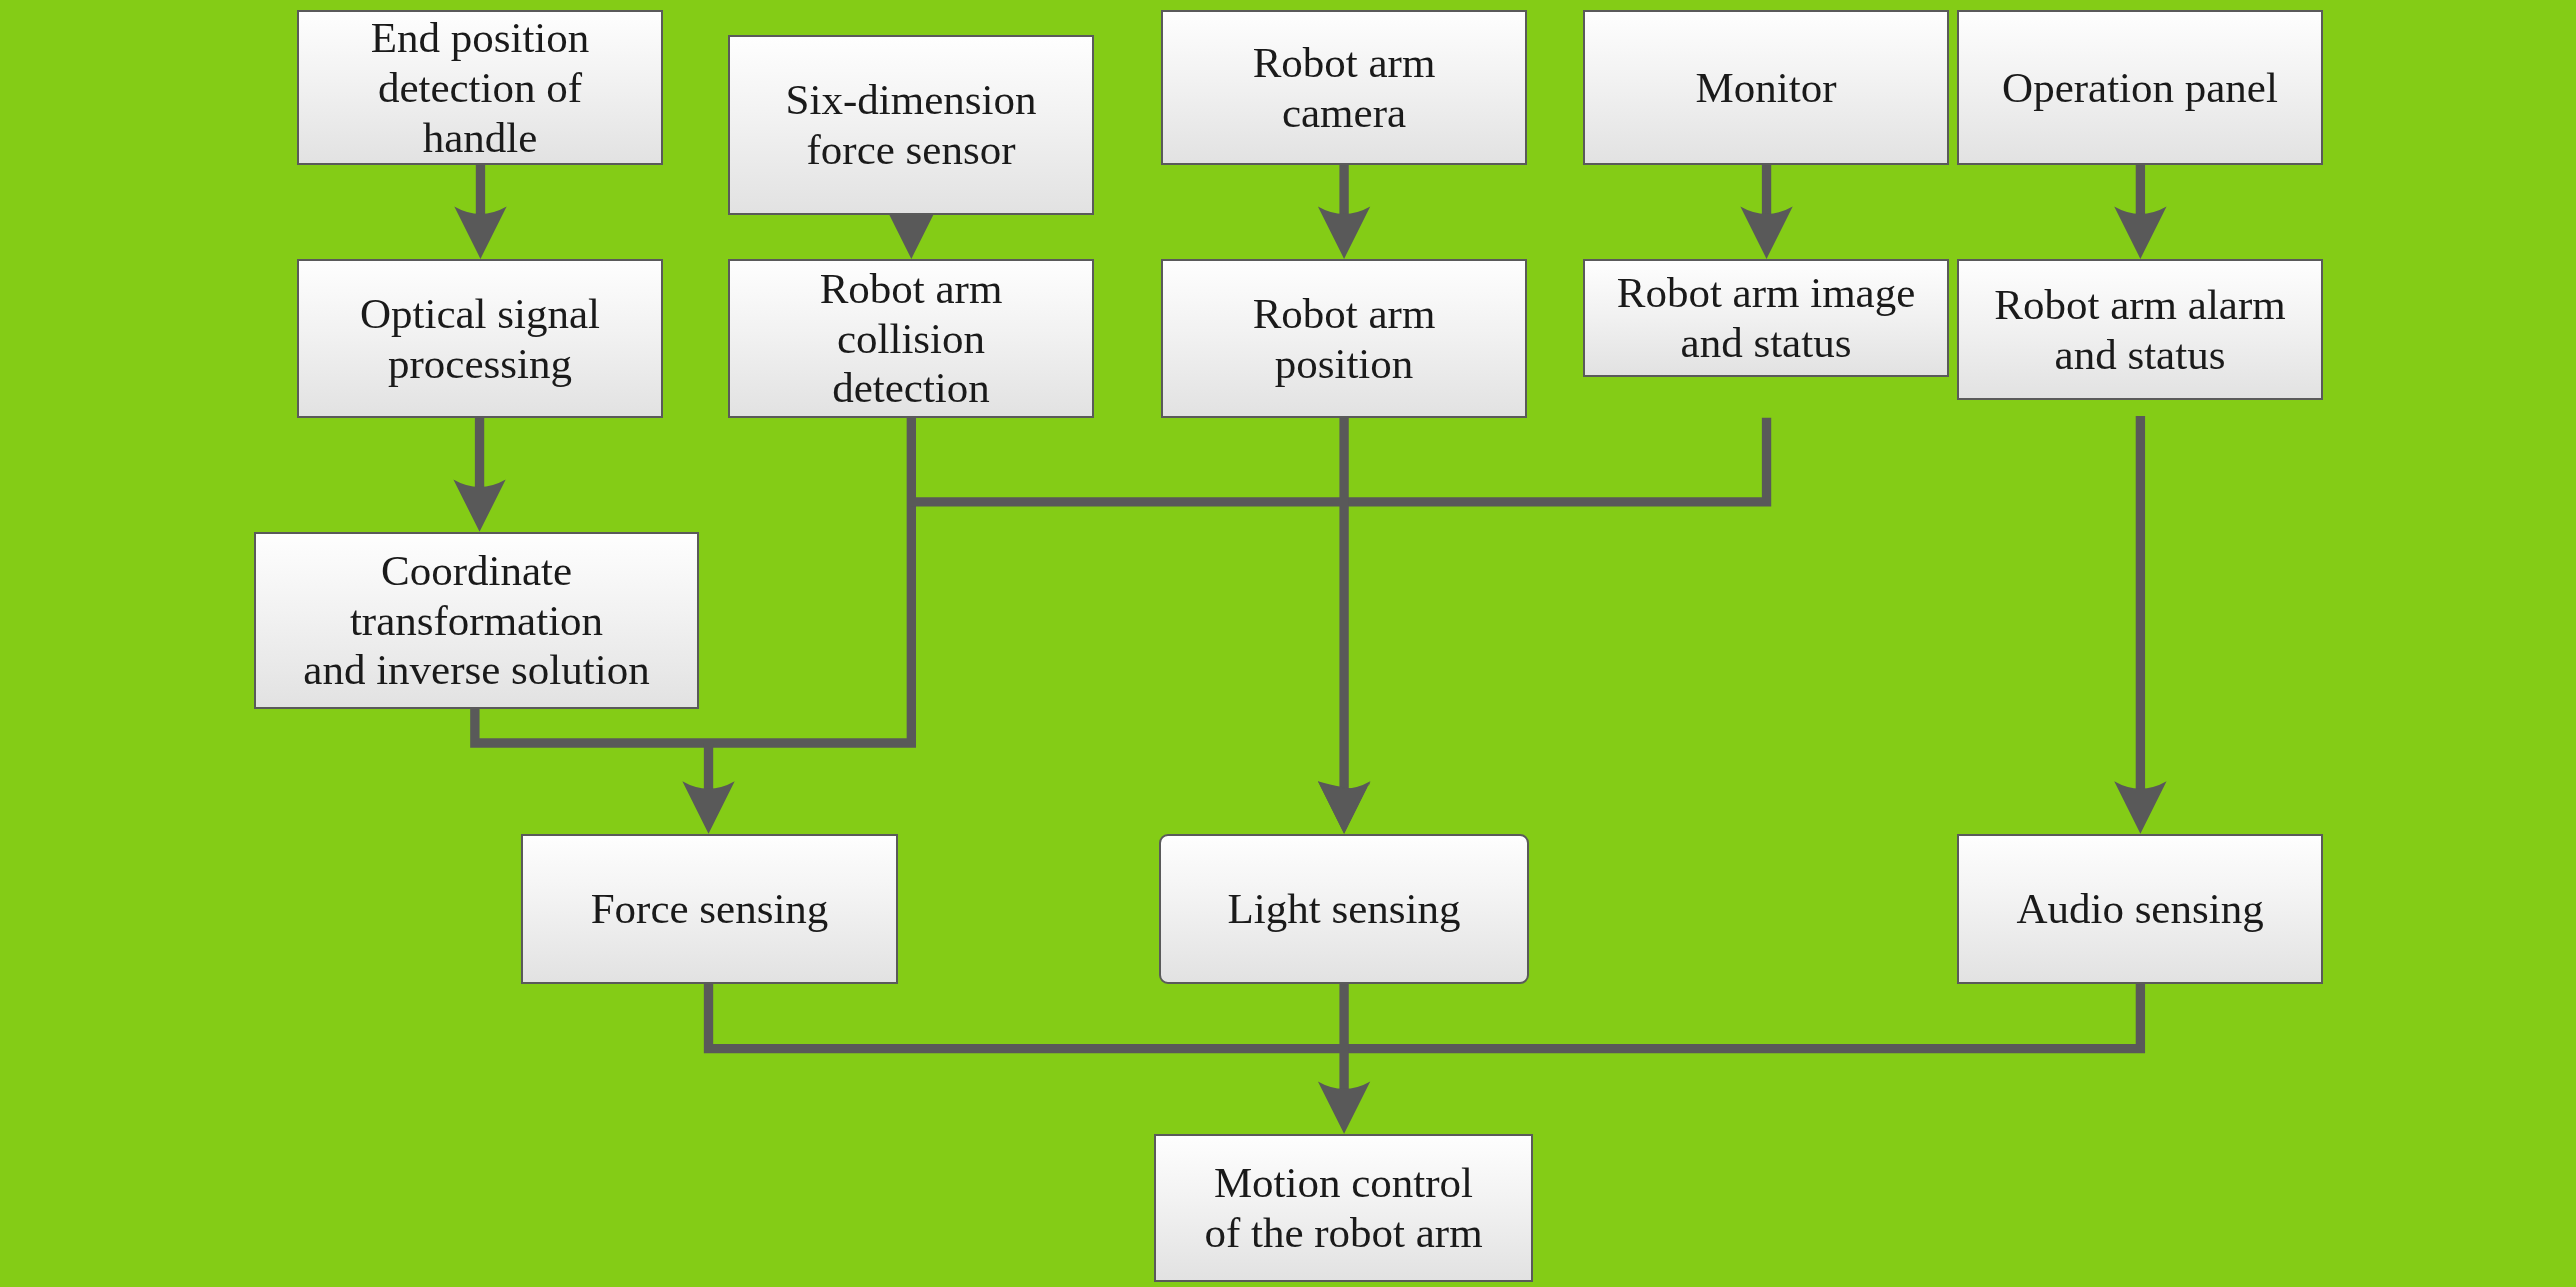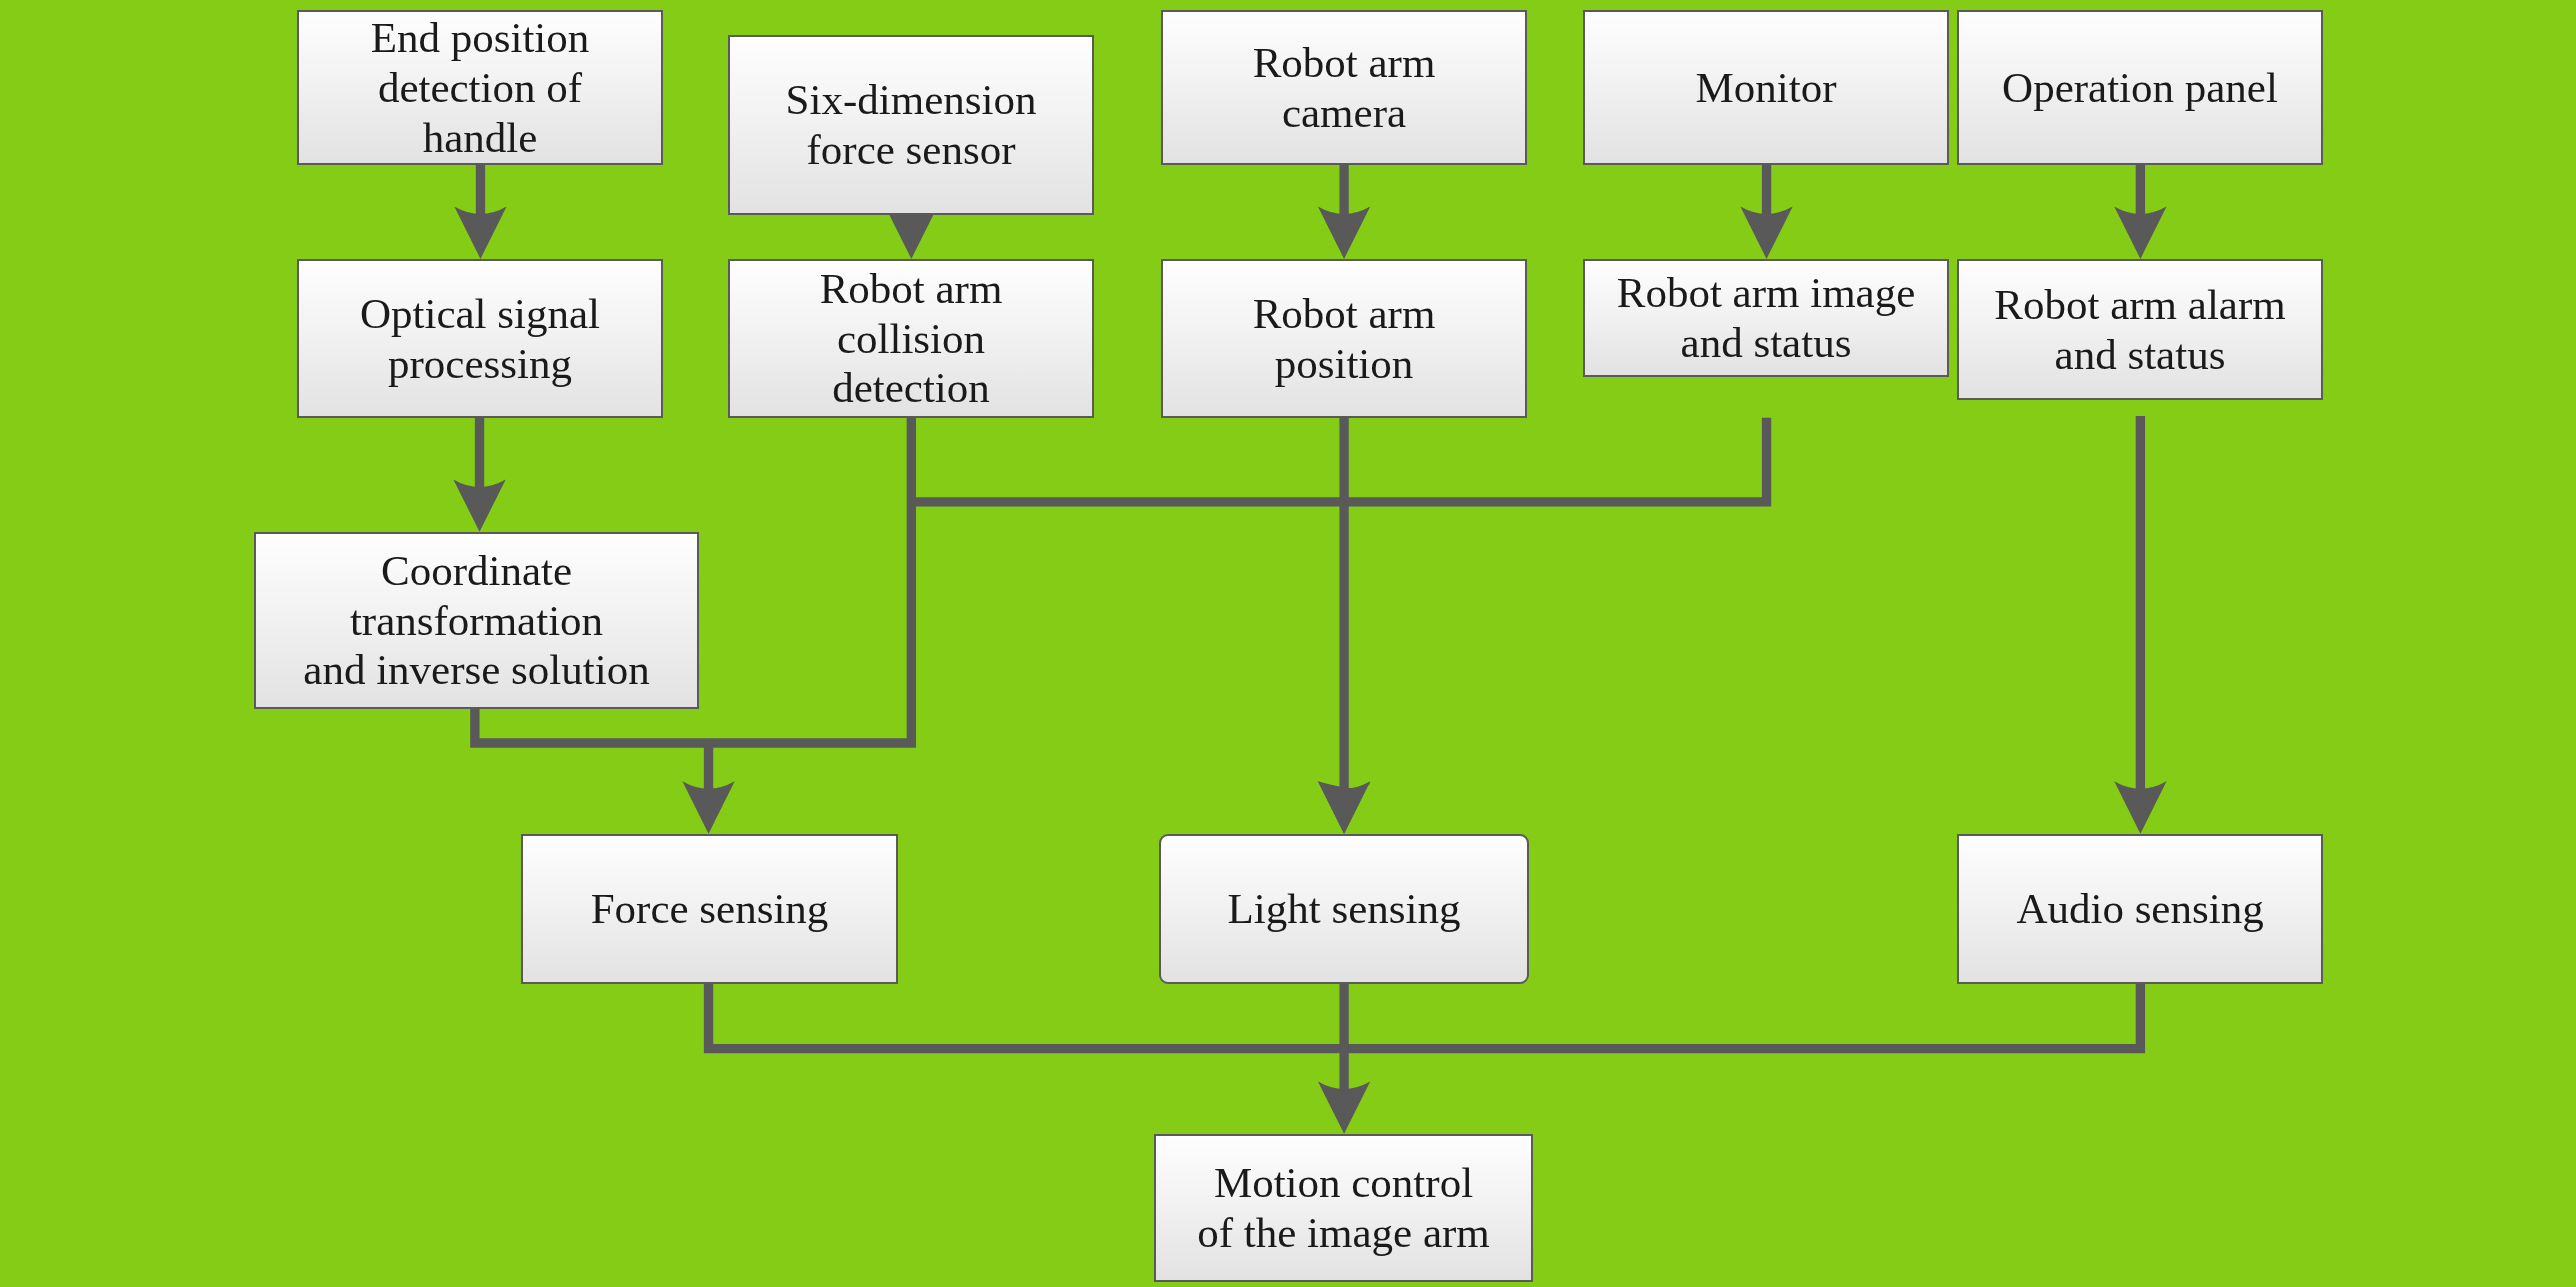--- a/index.html
+++ b/index.html
@@ -148,16 +148,16 @@
 
   <div class="node r3">Coordinate
 transformation
 and inverse solution</div>
 
   <div class="node r4c1">Force sensing</div>
   <div class="node r4c2">Light sensing</div>
   <div class="node r4c3">Audio sensing</div>
 
   <div class="node r5">Motion control
-of the image arm</div>
+of the robot arm</div>
 
 </div>
 
 
 </body></html>

